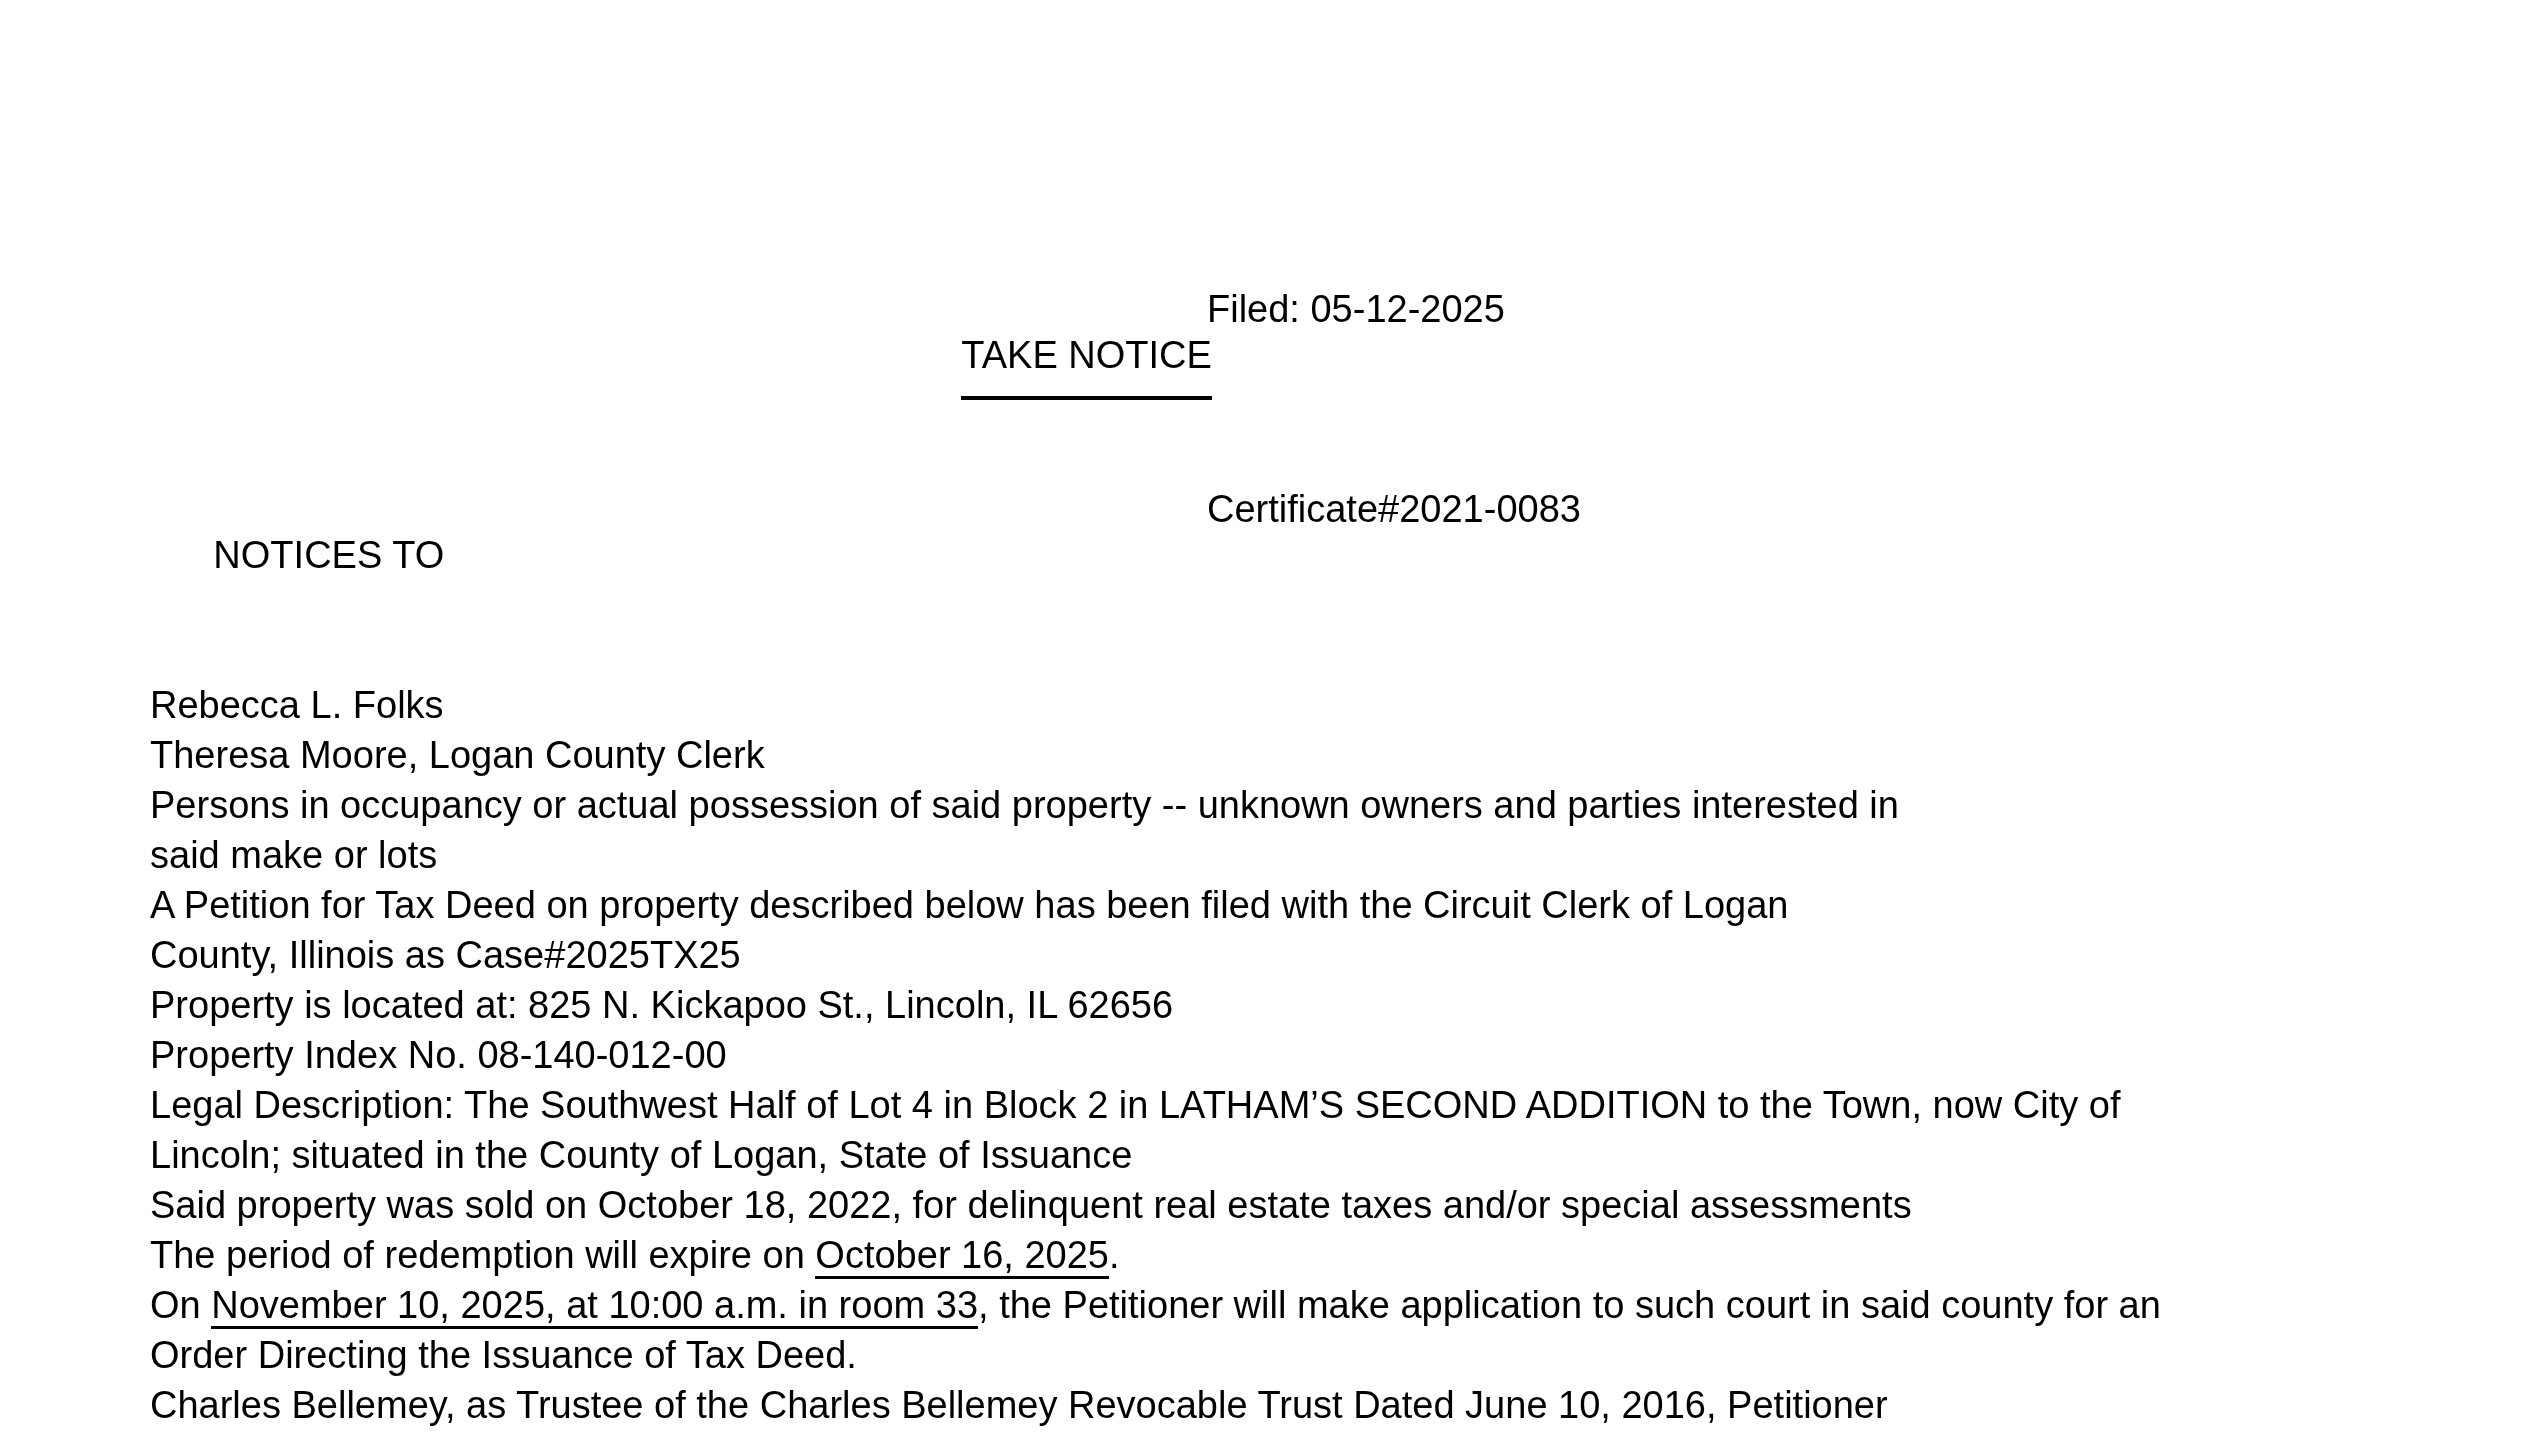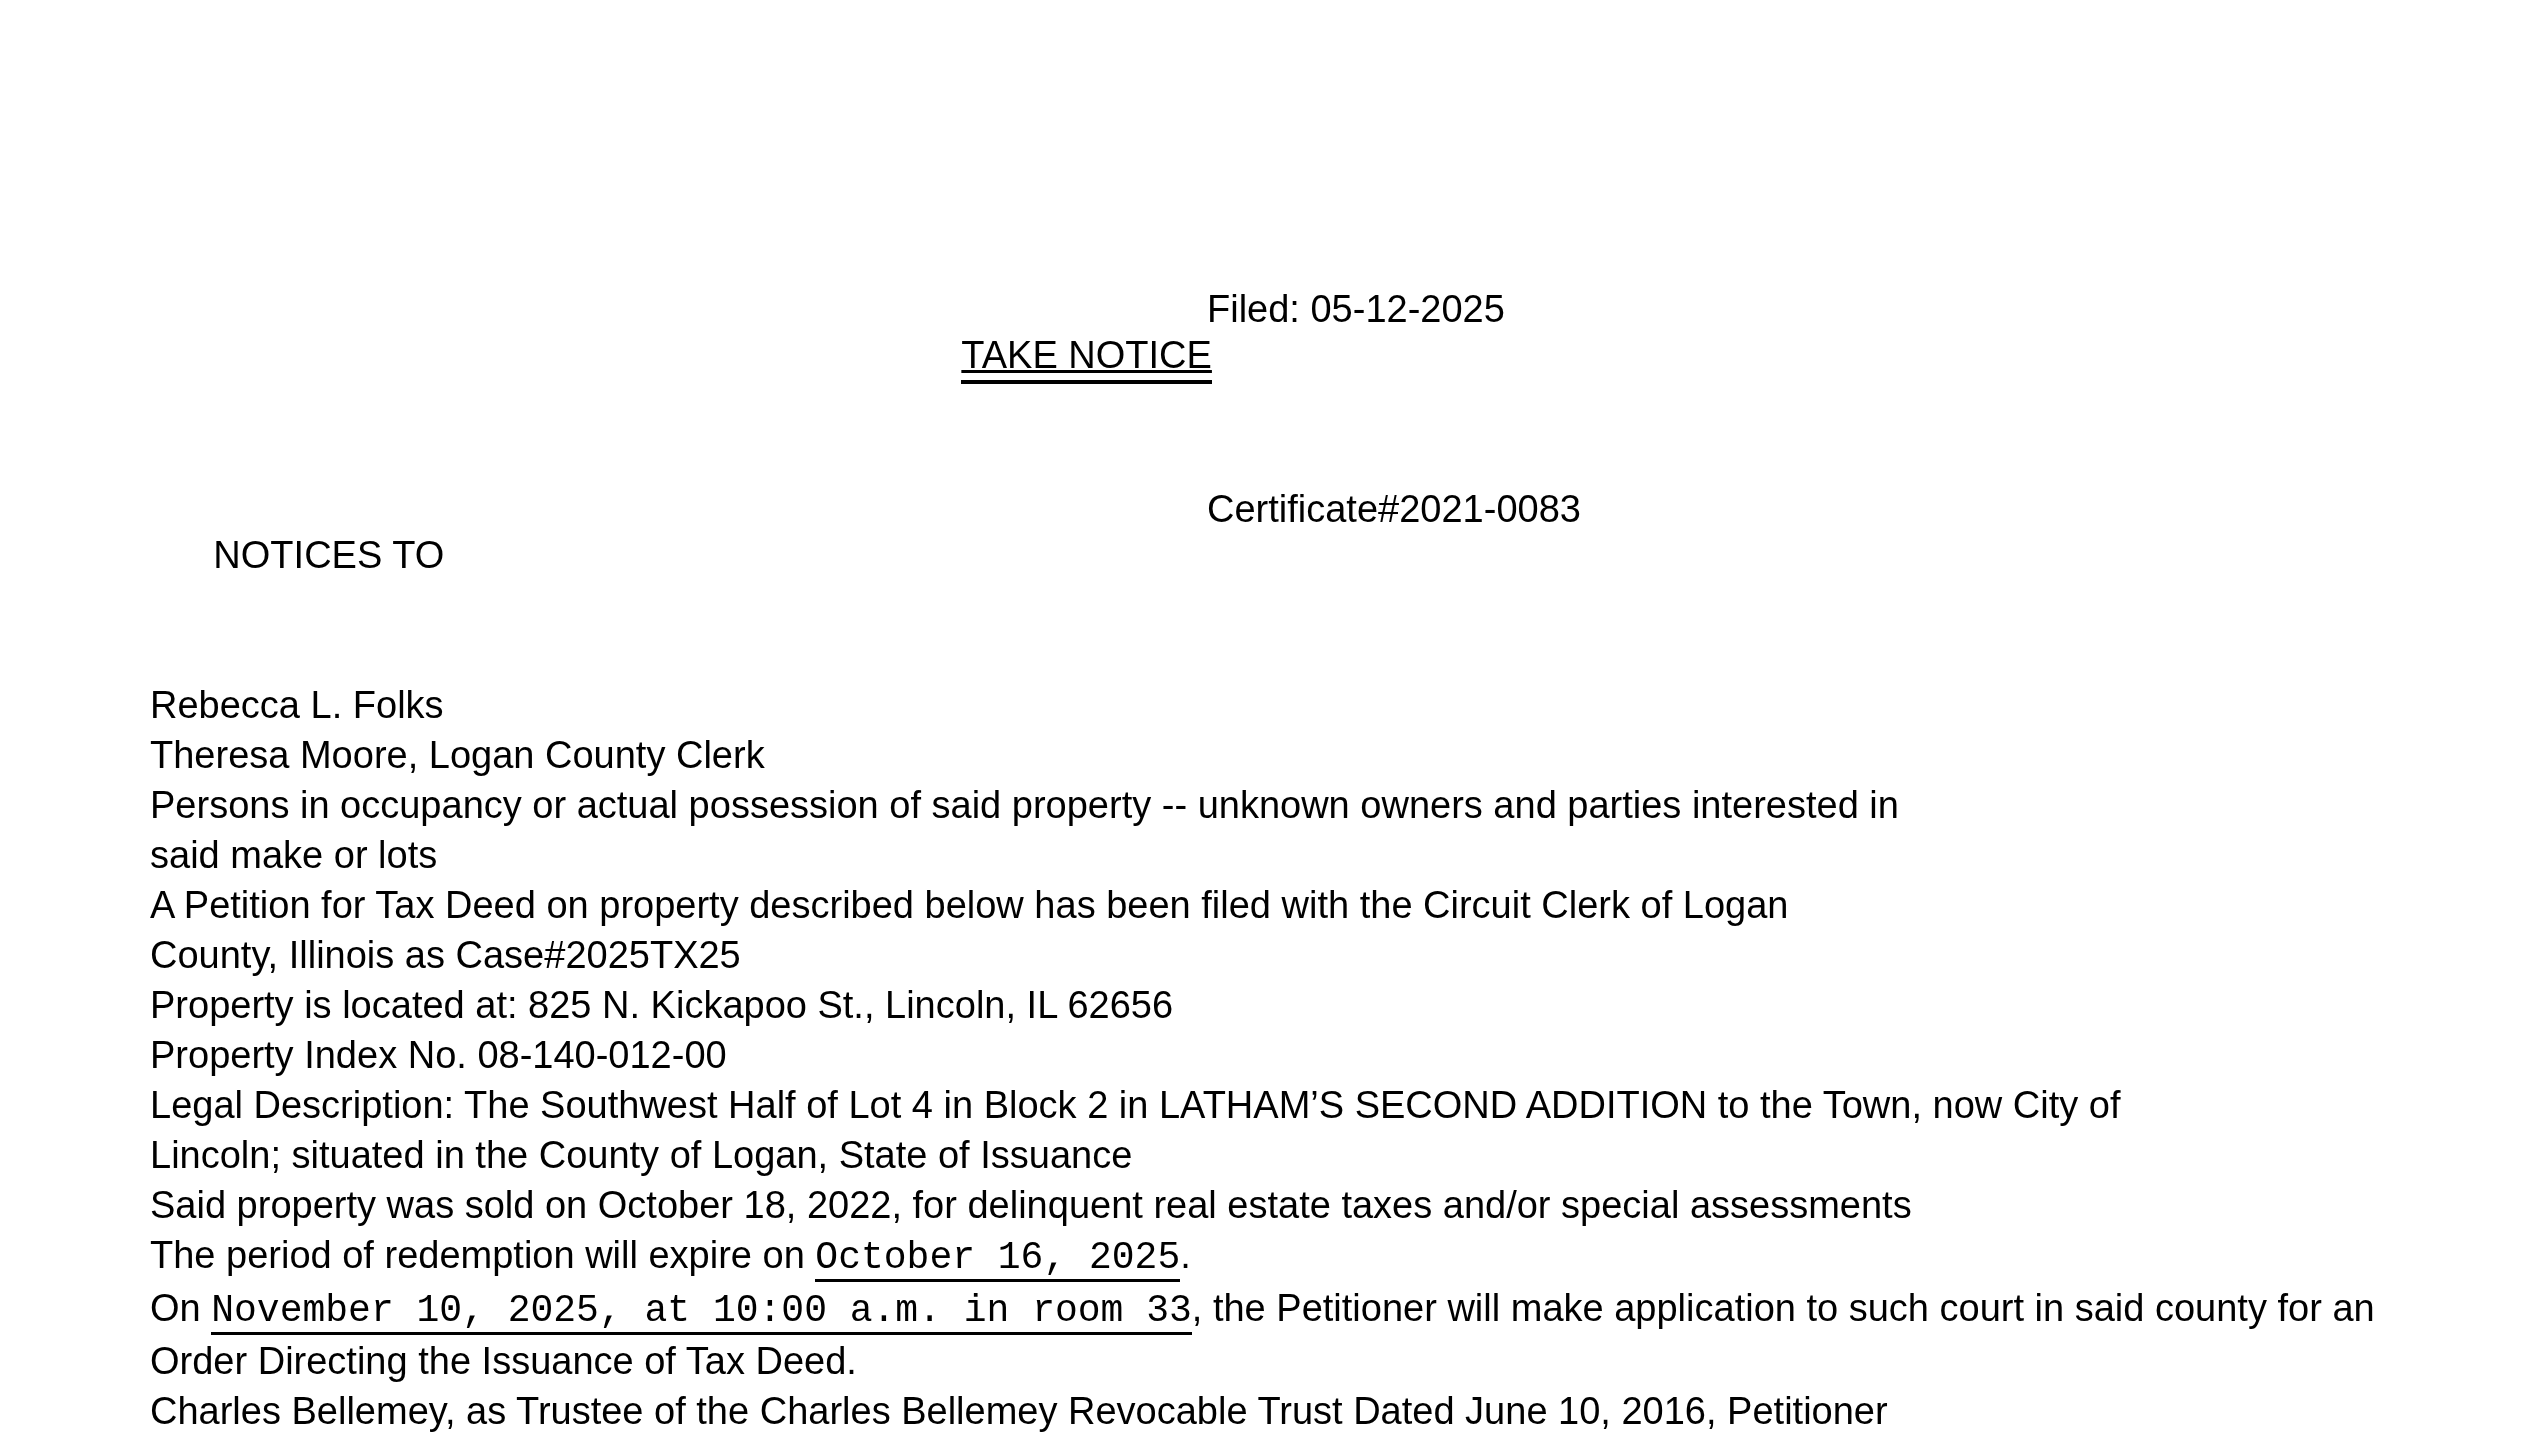--- a/index.html
+++ b/index.html
@@ -36,27 +36,25 @@
     width: 748px;
     height: 1px;
   }
   .col2 {
     position: absolute;
     left: 1057px;
     top: 4px;
   }
   .u-title {
     border-bottom: 4px solid #000000;
-    padding-bottom: 4px;
-    text-decoration: underline;
+    padding-bottom: 20px;
   }
   .u {
     border-bottom: 3px solid #000000;
     padding-bottom: 0px;
-    font-family: Liberation Mono, monospace;
   }
 </style>
 </head>
 <body>
 
 <div class="page">
   <div class="content">
 
     <div class="line">
       <span class="indent-title"></span><span class="u-title">TAKE NOTICE</span>

